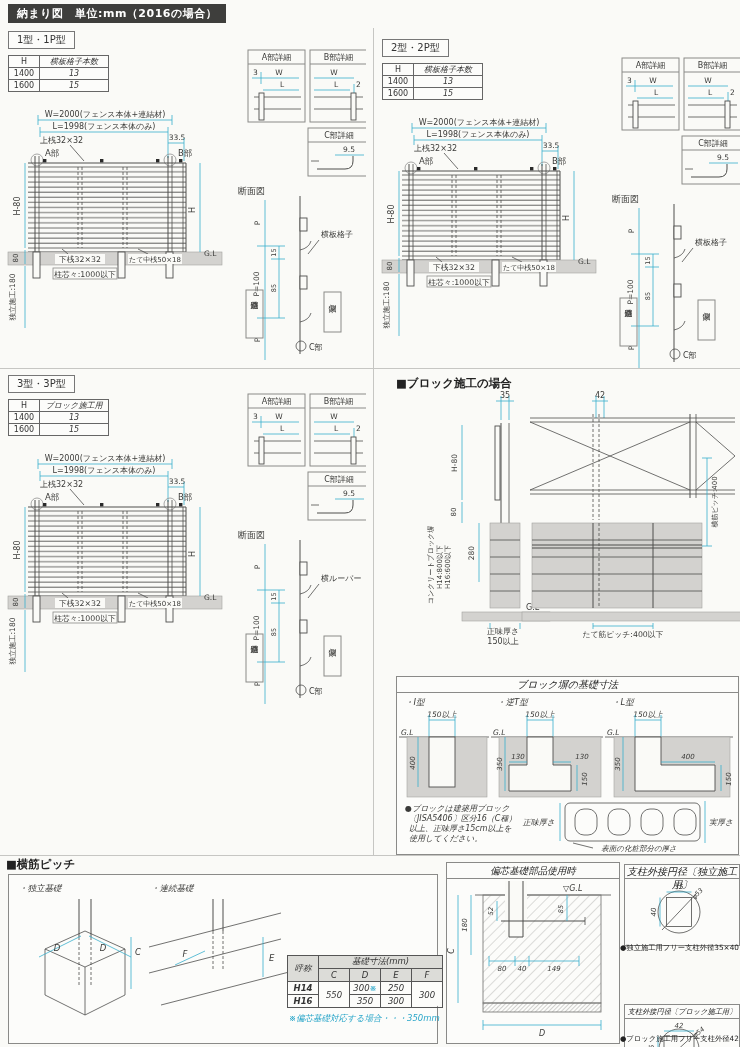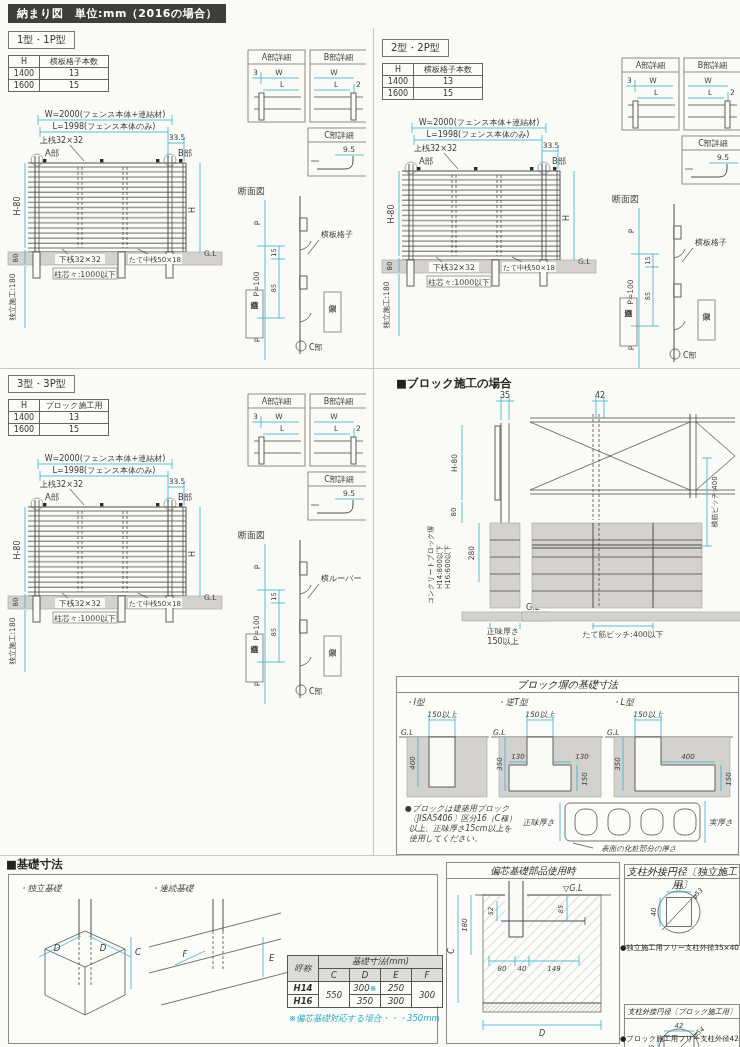--- a/index.html
+++ b/index.html
@@ -10,21 +10,21 @@
        font-size:11px;font-weight:bold;padding:2px 9px;letter-spacing:.5px;}
   .sect-title{position:absolute;font-size:11.5px;font-weight:bold;color:#222;}
   .vline{position:absolute;width:1px;background:#c6c6c3;}
   .hline{position:absolute;height:1px;background:#c6c6c3;}
   .panel{position:absolute;width:364px;height:340px;}
   .ptitle{position:absolute;left:6px;top:3px;border:1px solid #777;background:#fcfcfa;
           font-size:10px;padding:1px 8px;color:#333;}
   .spec{position:absolute;left:6px;top:27px;border-collapse:collapse;font-size:8px;}
   .spec td{border:1px solid #666;text-align:center;height:11px;padding:0 2px;background:#fcfcfa;}
   .spec td:first-child{width:26px;}
-  .spec td:last-child{width:64px;}
+  .spec td:last-child{width:64px;font-style:italic;}
   .psvg{position:absolute;left:0;top:0;}
   svg text{fill:#3a3a38;}
   .t65{font-size:6.5px;} .t7{font-size:7px;} .t75{font-size:7.5px;}
   .t78{font-size:7.8px;} .t8{font-size:8px;} .t85{font-size:8.5px;} .t9{font-size:9px;}
   .mid{text-anchor:middle;} .end{text-anchor:end;}
   .ln{stroke:#4e4e4c;stroke-width:1;fill:none;}
   .lnt{stroke-width:0.8;}
   .gray{stroke:#919191;}
   .dash{stroke-dasharray:3,2;}
   .cy{stroke:#38aecd;stroke-width:0.8;fill:none;}
@@ -401,21 +401,21 @@
     <rect class="ln lnt" x="277" y="116" width="22" height="26" rx="9"></rect>
     <line class="cy" x1="163" y1="110" x2="163" y2="148"></line>
     <text class="t8 end" x="158" y="132">正味厚さ</text>
     <line class="cy" x1="308" y1="108" x2="308" y2="150"></line>
     <text class="t8" x="312" y="132">実厚さ</text>
     <line class="ln lnt" x1="176" y1="150" x2="196" y2="155"></line>
     <text class="t75 mid" x="242" y="158">表面の化粧部分の厚さ</text>
   </svg>
 </div>
 
-<div class="sect-title" style="left:6px;top:857px;">■基礎寸法</div>
+<div class="sect-title" style="left:6px;top:857px;">■横筋ピッチ</div>
 <div class="fbox" style="left:8px;top:874px;width:428px;height:168px;">
   <svg width="426" height="166" style="position:absolute;left:0;top:0;">
     <text class="t85" x="10" y="16">・独立基礎</text>
     <text class="t85" x="142" y="16">・連続基礎</text>
 
     <line class="ln" x1="70" y1="24" x2="70" y2="62"></line>
     <line class="ln" x1="82" y1="24" x2="82" y2="62"></line>
     <polygon class="ln lnt" points="36,74 76,56 116,74 76,92"></polygon>
     <polyline class="ln lnt" points="36,74 36,120 76,140 76,92"></polyline>
     <polyline class="ln lnt" points="116,74 116,120 76,140"></polyline>

